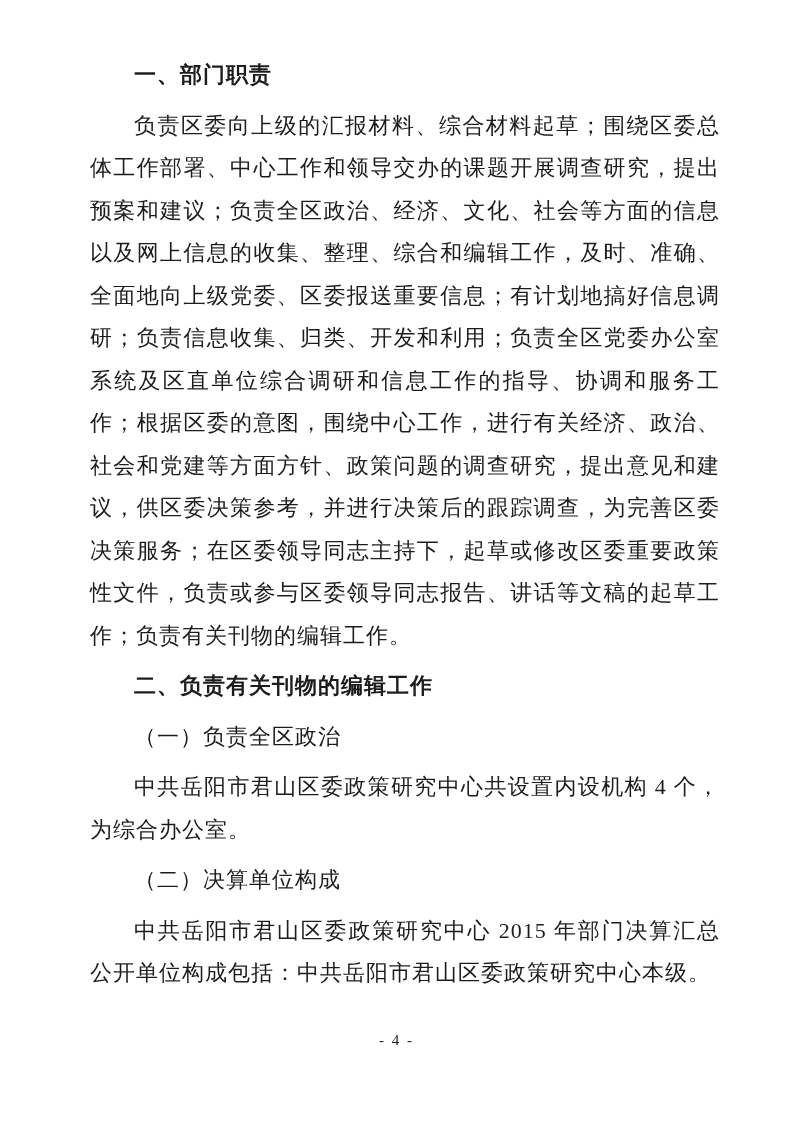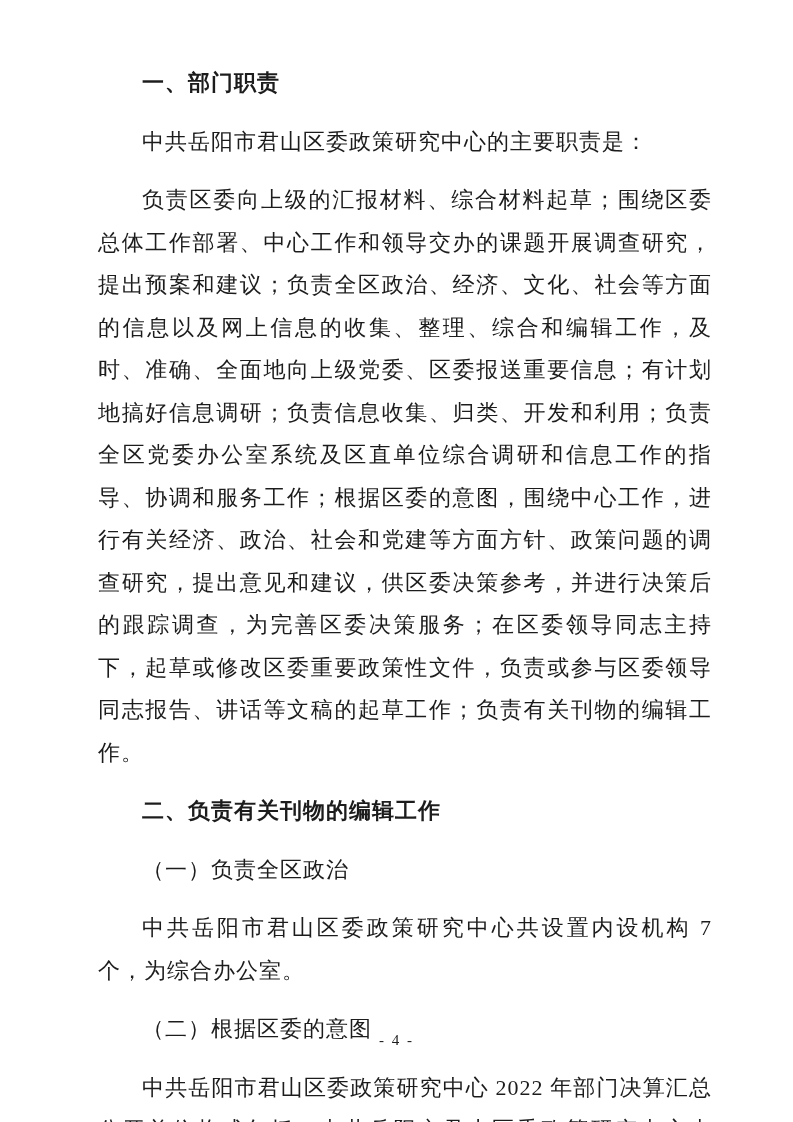--- a/index.html
+++ b/index.html
@@ -16,21 +16,21 @@
     font-family: "Liberation Serif", serif;
     color: #1c1c1c;
   }
   .content {
     position: absolute;
     left: 82px;
     top: 46px;
     width: 646px;
   }
   .content p, .content h2 {
-    margin: 16px;
+    margin: 8px;
     padding: 0;
     font-size: 22px;
     line-height: 42.5px;
     letter-spacing: 1px;
     text-indent: 2em;
     text-align: justify;
     font-weight: normal;
     word-break: break-all;
   }
   .content h2.heading {
@@ -48,22 +48,21 @@
     letter-spacing: 2px;
     color: #1c1c1c;
   }
 </style>
 </head>
 <body>
 
 <div class="page">
   <div class="content">
     <h2 class="heading">一、部门职责</h2>
-    <p>中共岳阳市君山区委政策研究中心的主要职责是：</p>
     <p>负责区委向上级的汇报材料、综合材料起草；围绕区委总体工作部署、中心工作和领导交办的课题开展调查研究，提出预案和建议；负责全区政治、经济、文化、社会等方面的信息以及网上信息的收集、整理、综合和编辑工作，及时、准确、全面地向上级党委、区委报送重要信息；有计划地搞好信息调研；负责信息收集、归类、开发和利用；负责全区党委办公室系统及区直单位综合调研和信息工作的指导、协调和服务工作；根据区委的意图，围绕中心工作，进行有关经济、政治、社会和党建等方面方针、政策问题的调查研究，提出意见和建议，供区委决策参考，并进行决策后的跟踪调查，为完善区委决策服务；在区委领导同志主持下，起草或修改区委重要政策性文件，负责或参与区委领导同志报告、讲话等文稿的起草工作；负责有关刊物的编辑工作。</p>
     <h2 class="heading">二、负责有关刊物的编辑工作</h2>
     <p>（一）负责全区政治</p>
-    <p>中共岳阳市君山区委政策研究中心共设置内设机构 7 个，为综合办公室。</p>
-    <p>（二）根据区委的意图</p>
-    <p>中共岳阳市君山区委政策研究中心 2022 年部门决算汇总公开单位构成包括：中共岳阳市君山区委政策研究中心本级。</p>
+    <p>中共岳阳市君山区委政策研究中心共设置内设机构 4 个，为综合办公室。</p>
+    <p>（二）决算单位构成</p>
+    <p>中共岳阳市君山区委政策研究中心 2015 年部门决算汇总公开单位构成包括：中共岳阳市君山区委政策研究中心本级。</p>
   </div>
   <div class="footer">- 4 -</div>
 </div>
 
 </body></html>

